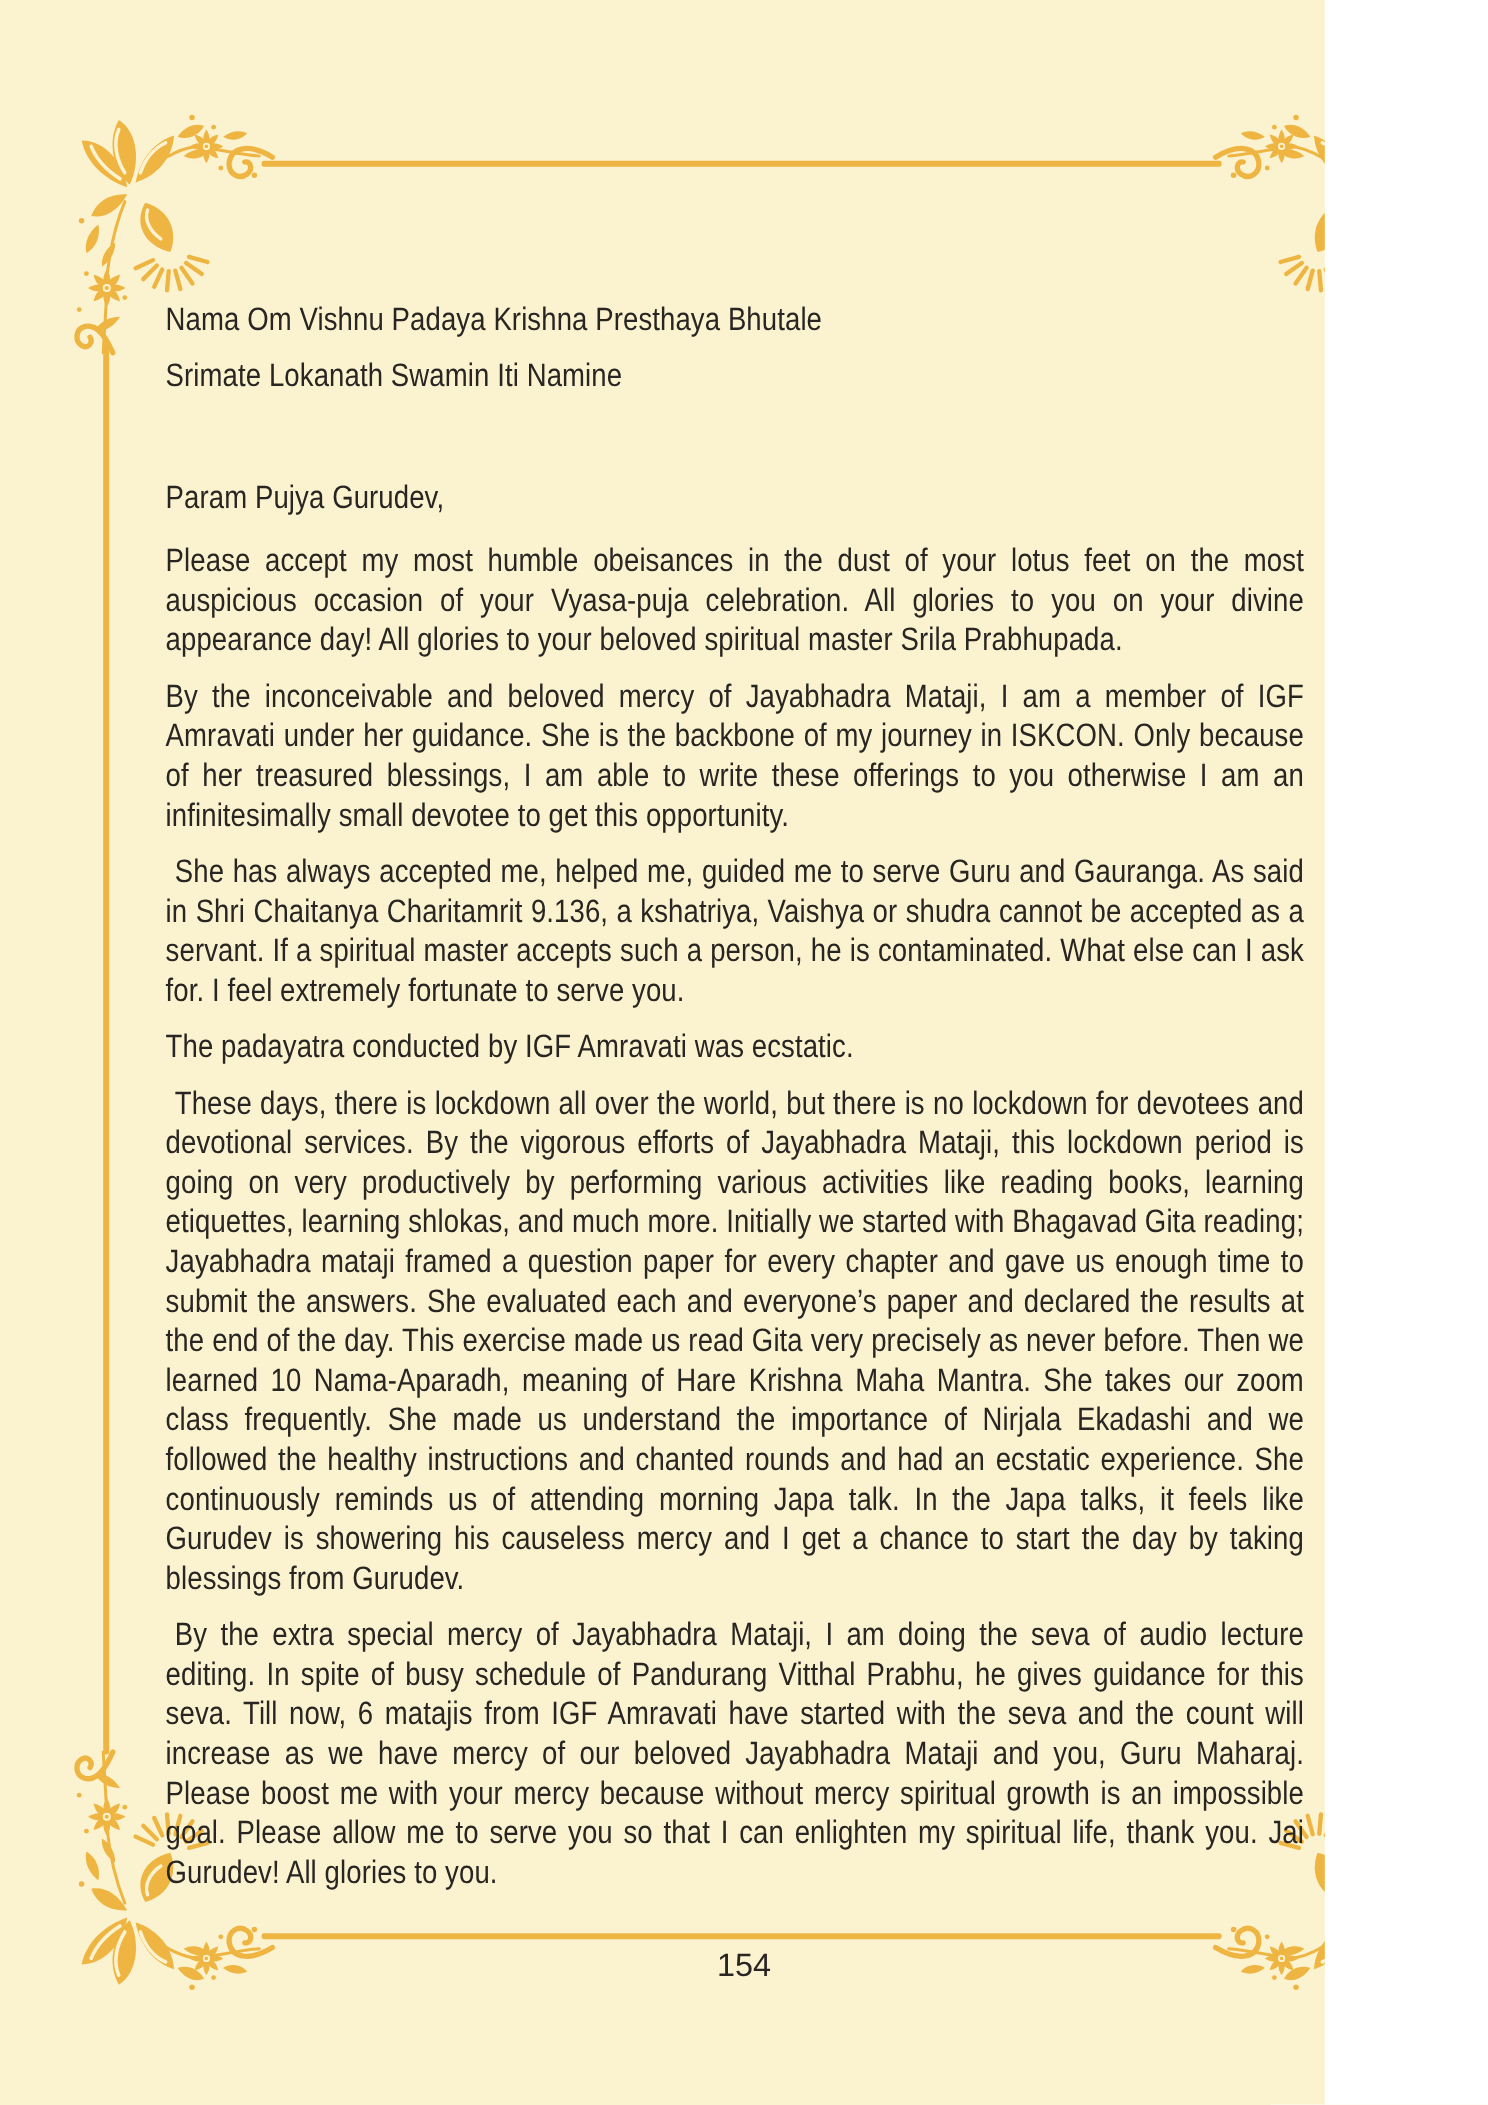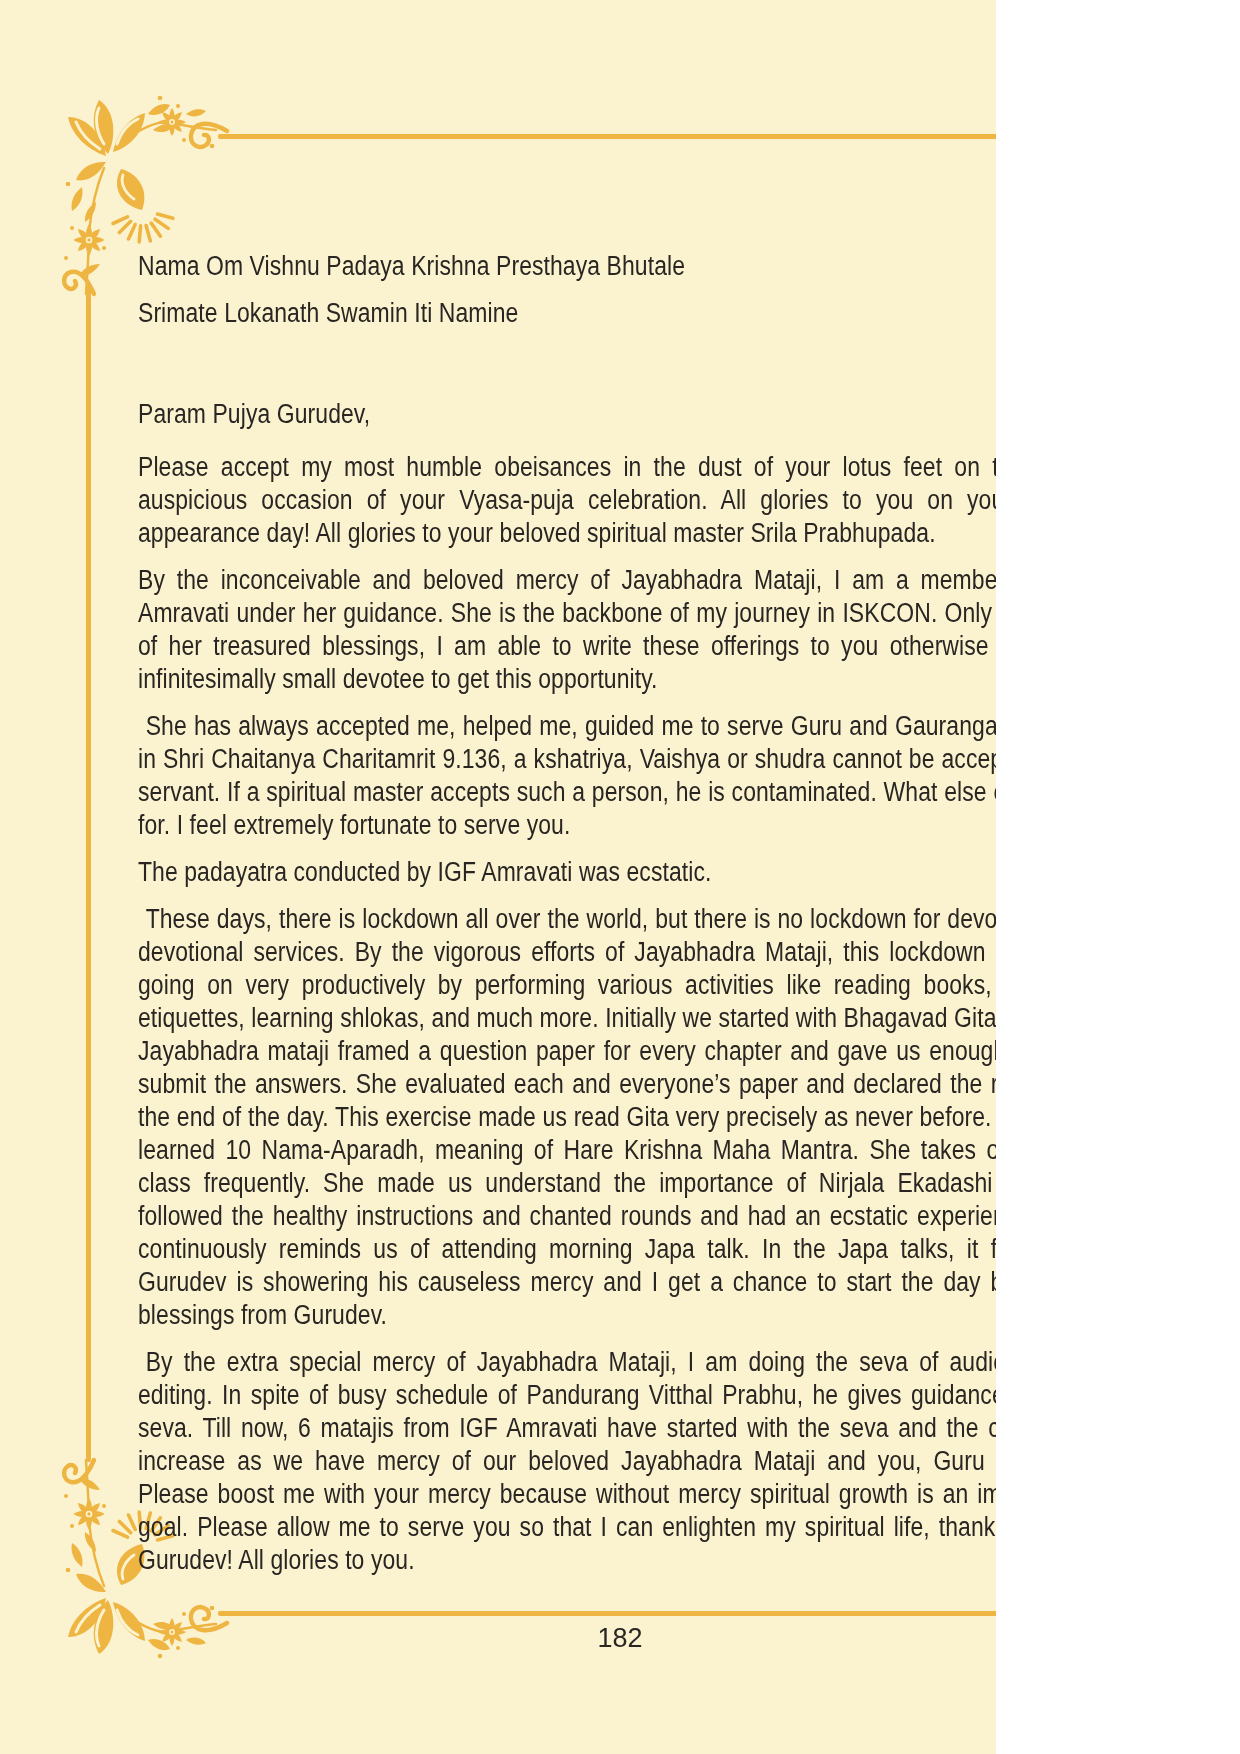--- a/index.html
+++ b/index.html
@@ -4,21 +4,21 @@
 <style>
   :root{
     --gold:#EFB542;
     --cream:#FBF3CF;
     --ink:#292522;
   }
   html,body{margin:0;padding:0;}
   body{background:#ffffff;font-family:"Liberation Sans", sans-serif;}
   .page{
     position:relative;
-    width:996px;height:1754px;
+    width:1104px;height:1754px;
     background:var(--cream);
     overflow:hidden;
     text-decoration:underline;
   }
   
   .rule{position:absolute;background:var(--gold);border-radius:2px;}
   .rule-top{left:218px;top:134px;width:800px;height:5px;}
   .rule-bottom{left:218px;top:1611px;width:800px;height:5px;}
   .rule-left{left:86px;top:286px;width:5px;height:1176px;}
   .rule-right{left:1149px;top:286px;width:5px;height:1176px;}
@@ -170,15 +170,15 @@
     <div id="paragraphs">
         <p class="justify">Please accept my most humble obeisances in the dust of your lotus feet on the most auspicious occasion of your Vyasa-puja celebration. All glories to you on your divine appearance day! All glories to your beloved spiritual master Srila Prabhupada.</p>
         <p class="justify">By the inconceivable and beloved mercy of Jayabhadra Mataji, I am a member of IGF Amravati under her guidance. She is the backbone of my journey in ISKCON. Only because of her treasured blessings, I am able to write these offerings to you otherwise I am an infinitesimally small devotee to get this opportunity.</p>
         <p class="justify indent">She has always accepted me, helped me, guided me to serve Guru and Gauranga. As said in Shri Chaitanya Charitamrit 9.136, a kshatriya, Vaishya or shudra cannot be accepted as a servant. If a spiritual master accepts such a person, he is contaminated. What else can I ask for. I feel extremely fortunate to serve you.</p>
         <p class="">The padayatra conducted by IGF Amravati was ecstatic.</p>
         <p class="justify indent">These days, there is lockdown all over the world, but there is no lockdown for devotees and devotional services. By the vigorous efforts of Jayabhadra Mataji, this lockdown period is going on very productively by performing various activities like reading books, learning etiquettes, learning shlokas, and much more. Initially we started with Bhagavad Gita reading; Jayabhadra mataji framed a question paper for every chapter and gave us enough time to submit the answers. She evaluated each and everyone’s paper and declared the results at the end of the day. This exercise made us read Gita very precisely as never before. Then we learned 10 Nama-Aparadh, meaning of Hare Krishna Maha Mantra. She takes our zoom class frequently. She made us understand the importance of Nirjala Ekadashi and we followed the healthy instructions and chanted rounds and had an ecstatic experience. She continuously reminds us of attending morning Japa talk. In the Japa talks, it feels like Gurudev is showering his causeless mercy and I get a chance to start the day by taking blessings from Gurudev.</p>
         <p class="justify indent">By the extra special mercy of Jayabhadra Mataji, I am doing the seva of audio lecture editing. In spite of busy schedule of Pandurang Vitthal Prabhu, he gives guidance for this seva. Till now, 6 matajis from IGF Amravati have started with the seva and the count will increase as we have mercy of our beloved Jayabhadra Mataji and you, Guru Maharaj. Please boost me with your mercy because without mercy spiritual growth is an impossible goal. Please allow me to serve you so that I can enlighten my spiritual life, thank you. Jai Gurudev! All glories to you.</p>
       </div>
   </div>
 
-  <div class="page-number">182</div>
+  <div class="page-number">154</div>
 
 </div>
 
 </body></html>

